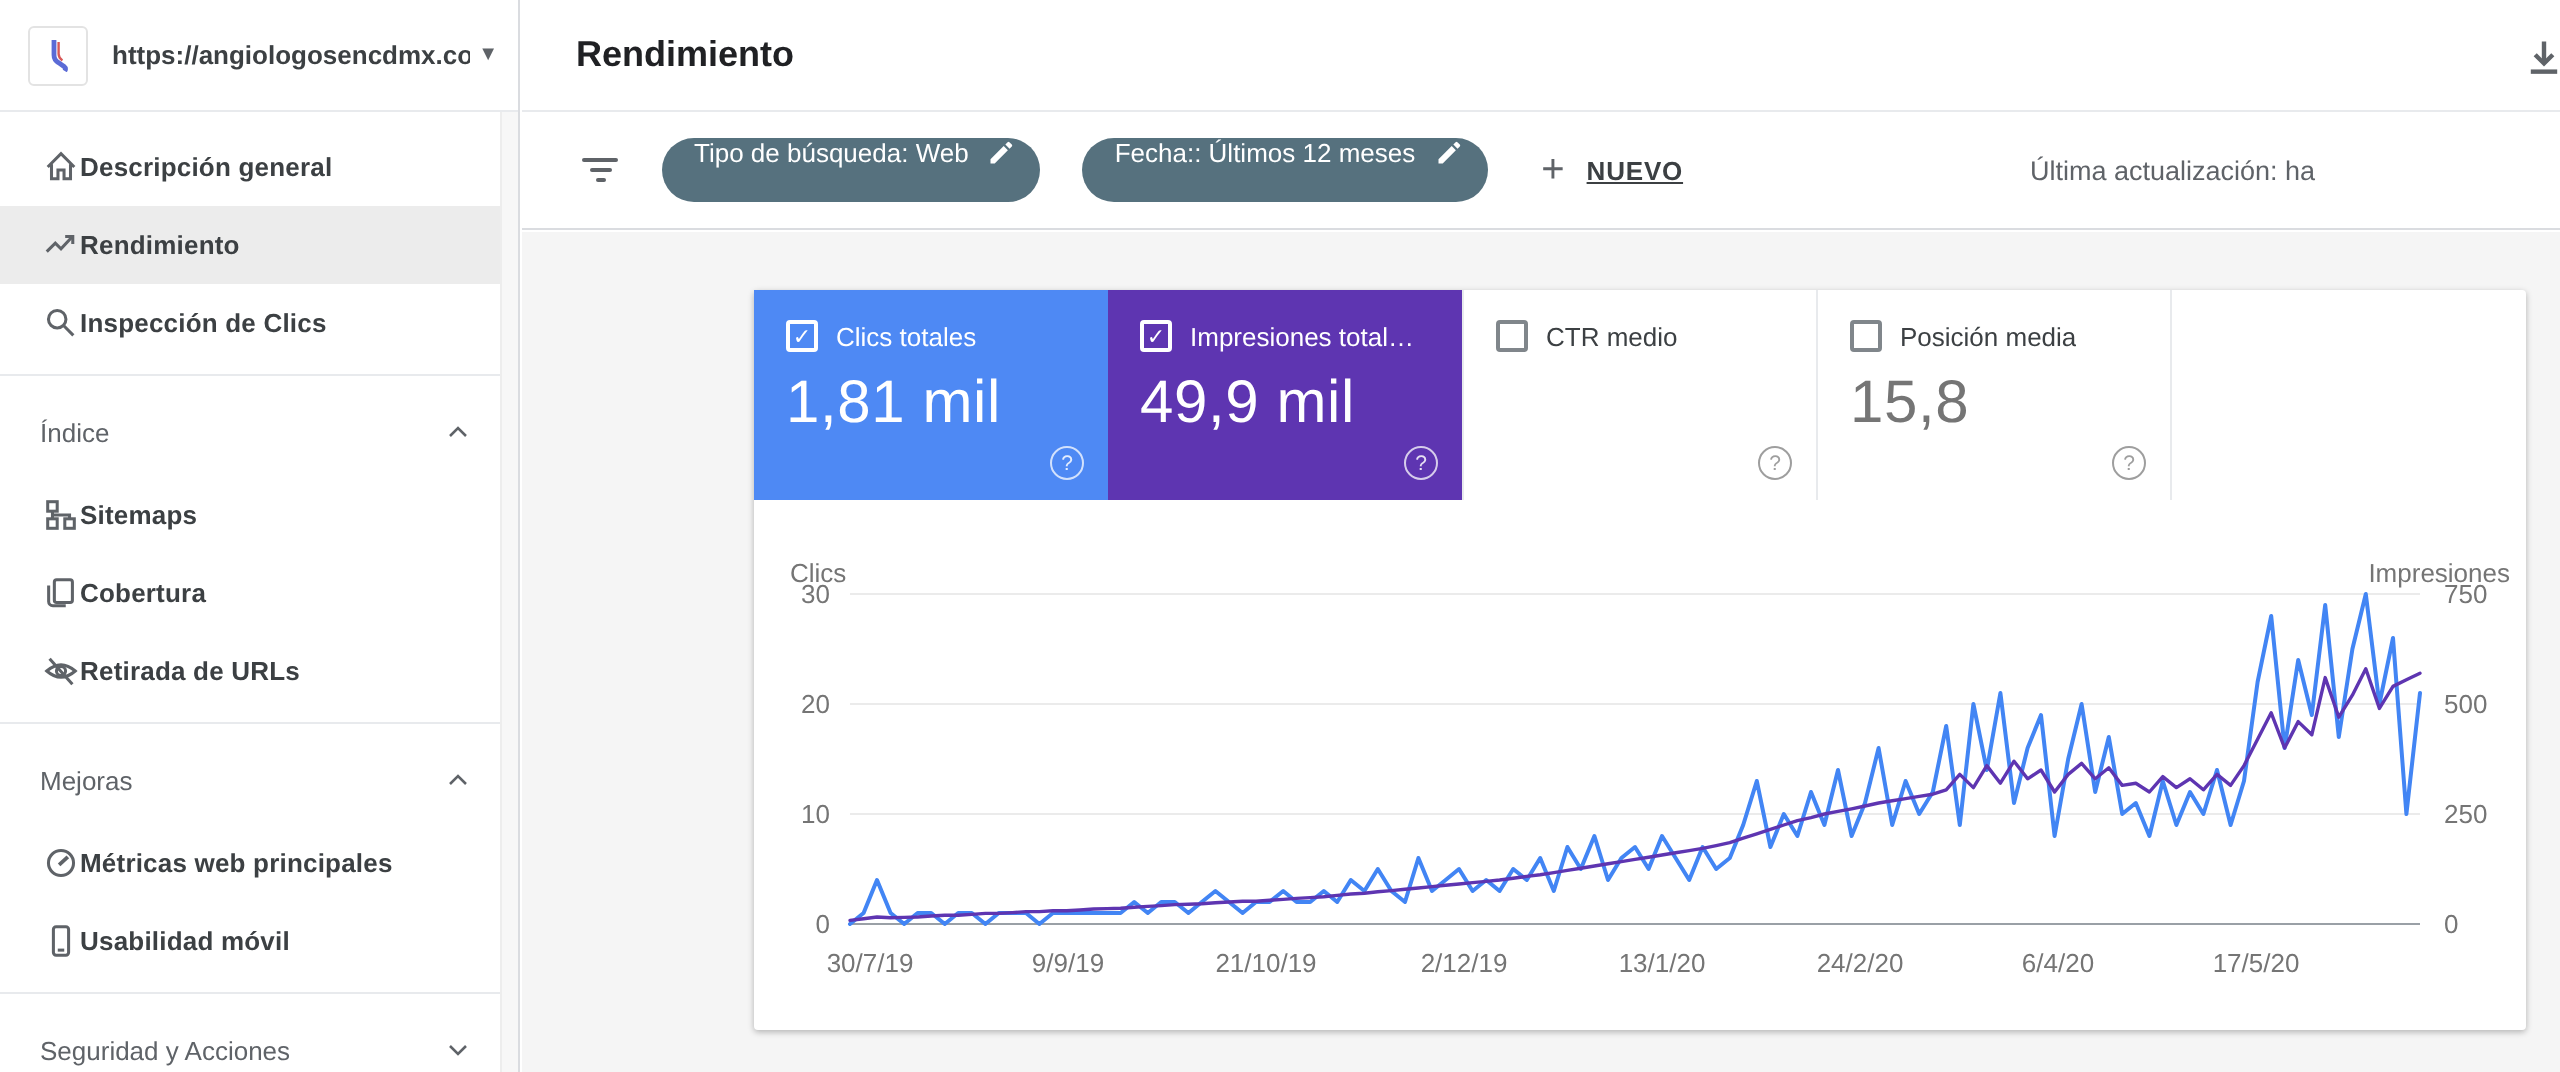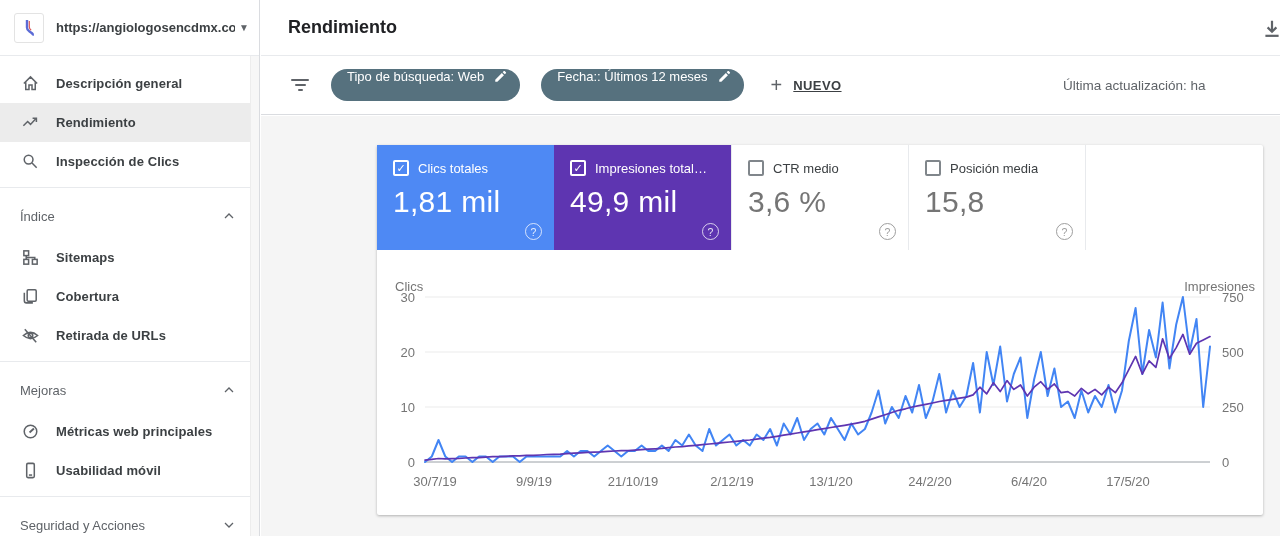--- a/index.html
+++ b/index.html
@@ -15,21 +15,21 @@
     padding:0 10px 0 14px;box-sizing:border-box;cursor:pointer;}
   .favicon-box{width:28px;height:28px;border:1px solid #e3e3e3;border-radius:3px;background:#fff;
     display:flex;align-items:center;justify-content:center;flex:0 0 auto;}
   .property-url{margin-left:12px;font-size:13px;font-weight:bold;color:#3c4043;white-space:nowrap;
     overflow:hidden;flex:1;}
   .caret{color:#5f6368;font-size:10px;margin-left:4px;flex:0 0 auto;}
   .nav{padding-top:8px;}
   .nav-item{height:39px;display:flex;align-items:center;padding-left:20px;cursor:pointer;}
   .nav-item.selected{background:#ececec;}
   .nav-item .ic{width:20px;height:20px;display:flex;align-items:center;justify-content:center;flex:0 0 auto;}
-  .nav-item .lbl{margin-left:16px;font-size:13px;font-weight:bold;color:#3c4043;letter-spacing:.1px;}
+  .nav-item .lbl{font-size:13px;font-weight:bold;color:#3c4043;letter-spacing:.1px;}
   .sb-divider{height:1px;background:#e8eaed;margin:6px 0;}
   .section-header{height:44px;display:flex;align-items:center;justify-content:space-between;
     padding:0 22px 0 20px;font-size:13px;color:#5f6368;cursor:pointer;gap:28px;}
   .sb-scrollbar{position:absolute;top:56px;bottom:0;right:0;width:8px;background:#f7f7f7;
     border-left:1px solid #ededed;}
   svg.sicon{stroke:#5f6368;fill:none;stroke-width:1.6;}
   
   .main{position:absolute;left:261px;top:0;right:0;height:536px;}
   .main-header{height:56px;background:#fff;border-bottom:1px solid #e8eaed;display:flex;
     align-items:center;padding-left:27px;position:relative;box-sizing:border-box;}
@@ -43,21 +43,21 @@
   .filter-icon i{display:block;height:2px;background:#5f6368;border-radius:1px;}
   .filter-icon i:nth-child(1){width:18px;}
   .filter-icon i:nth-child(2){width:11px;}
   .filter-icon i:nth-child(3){width:5px;}
   .chip{display:flex;align-items:flex-start;height:32px;background:#56717e;border-radius:16px;
     color:#fff;font-size:13px;padding:0 12px 0 16px;margin-left:21px;cursor:pointer;white-space:nowrap;}
   .chip .pencil{margin-left:9px;display:flex;align-items:center;cursor:pointer;}
   .new-btn{display:flex;align-items:center;margin-left:27px;cursor:pointer;}
   .new-btn .plus{font-size:20px;color:#5f6368;font-weight:normal;margin-right:11px;line-height:1;}
   .new-btn .nlbl{font-size:13px;font-weight:bold;color:#3c4043;letter-spacing:.4px;text-decoration:underline;}
-  .last-update{position:absolute;left:802px;top:0;height:59px;display:flex;align-items:center;
+  .last-update{position:absolute;left:754px;top:0;height:59px;display:flex;align-items:center;
     font-size:13.5px;color:#5f6368;white-space:nowrap;}
   
   .content{position:absolute;top:116px;left:0;right:0;bottom:0;background:#f5f5f5;}
   .card{position:absolute;left:116px;top:29px;width:886px;height:370px;background:#fff;
     box-shadow:0 1px 3px rgba(0,0,0,.28);border-radius:2px;}
   .tiles{display:flex;height:105px;}
   .tile{width:177px;box-sizing:border-box;position:relative;padding:15px 0 0 16px;cursor:pointer;}
   .tile .chkrow{display:flex;align-items:center;}
   .tile .chk{width:12px;height:12px;border:2px solid #80868b;border-radius:2px;display:flex;
     align-items:center;justify-content:center;font-size:11px;font-weight:bold;color:transparent;flex:0 0 auto;}
@@ -261,21 +261,20 @@
             <span class="tlabel">Impresiones total…</span>
           </span>
           <div class="tvalue">49,9 mil</div>
           <span class="help">?</span>
         </div>
         <div class="tile bordered">
           <span class="chkrow">
             <span class="chk"></span>
             <span class="tlabel">CTR medio</span>
           </span>
-          <div class="tvalue">3,6 %</div>
           <span class="help">?</span>
         </div>
         <div class="tile bordered">
           <span class="chkrow">
             <span class="chk"></span>
             <span class="tlabel">Posición media</span>
           </span>
           <div class="tvalue">15,8</div>
           <span class="help">?</span>
         </div>

